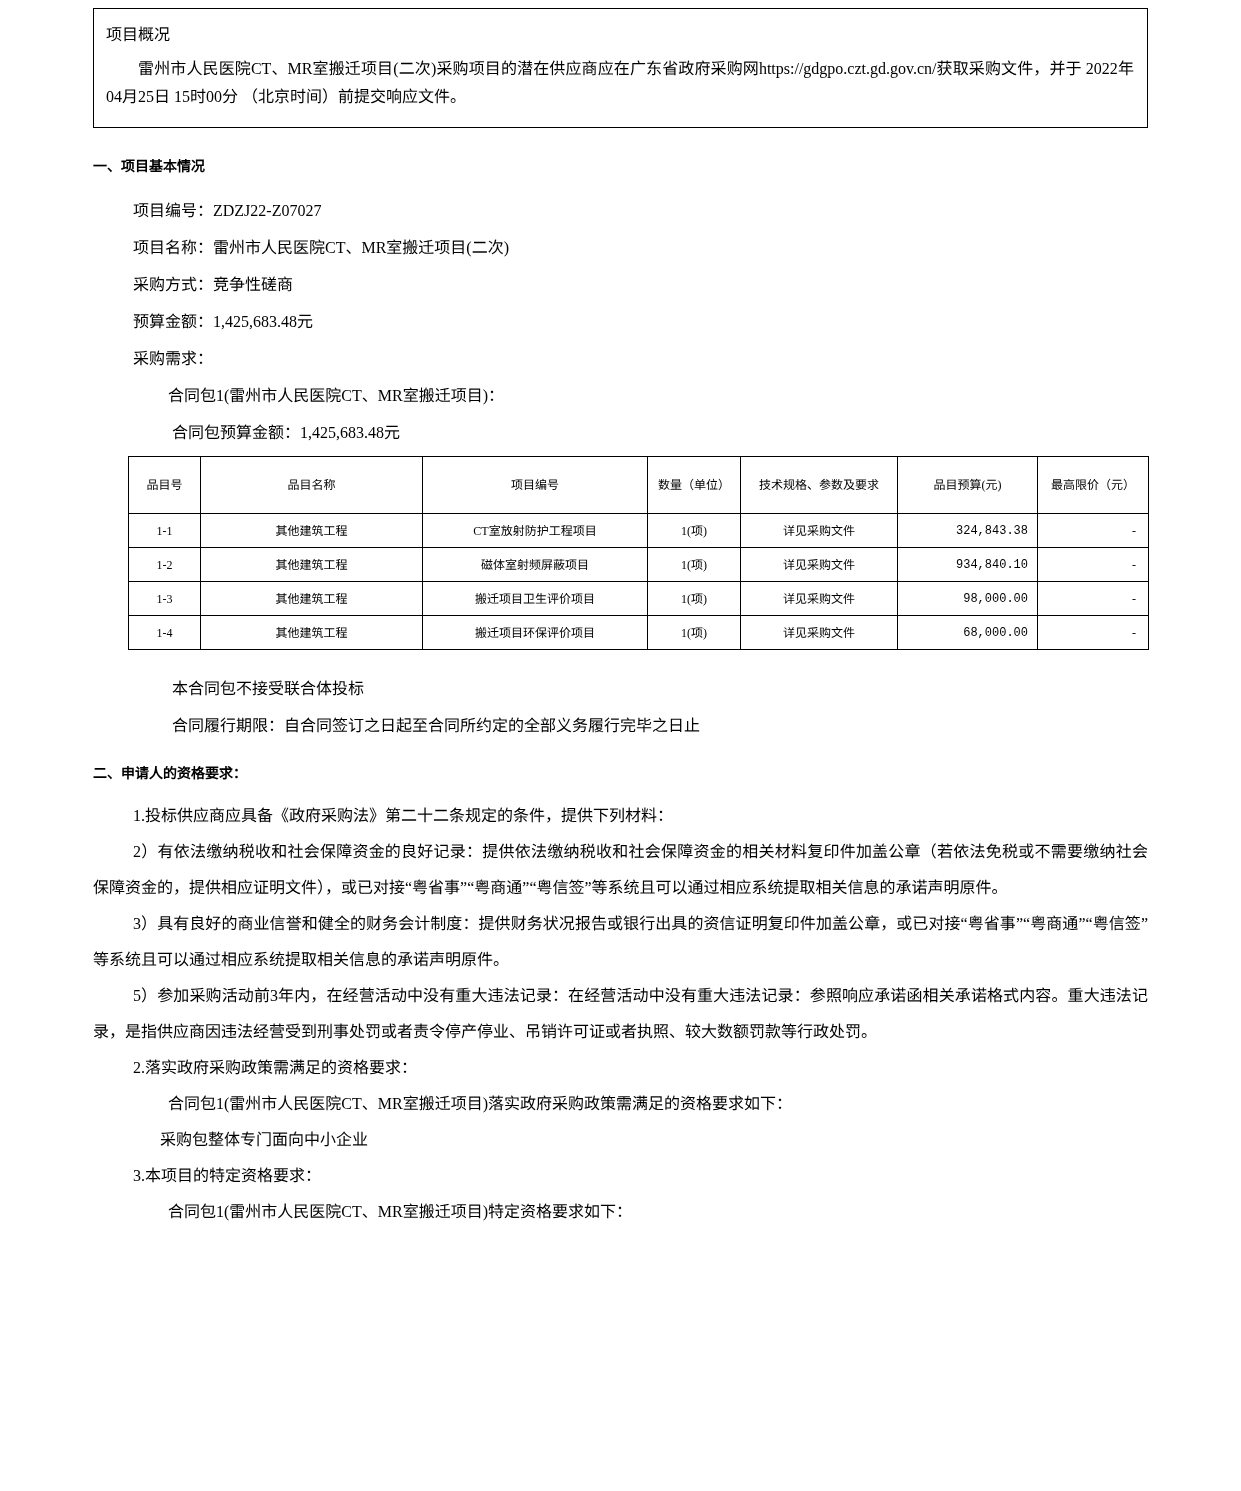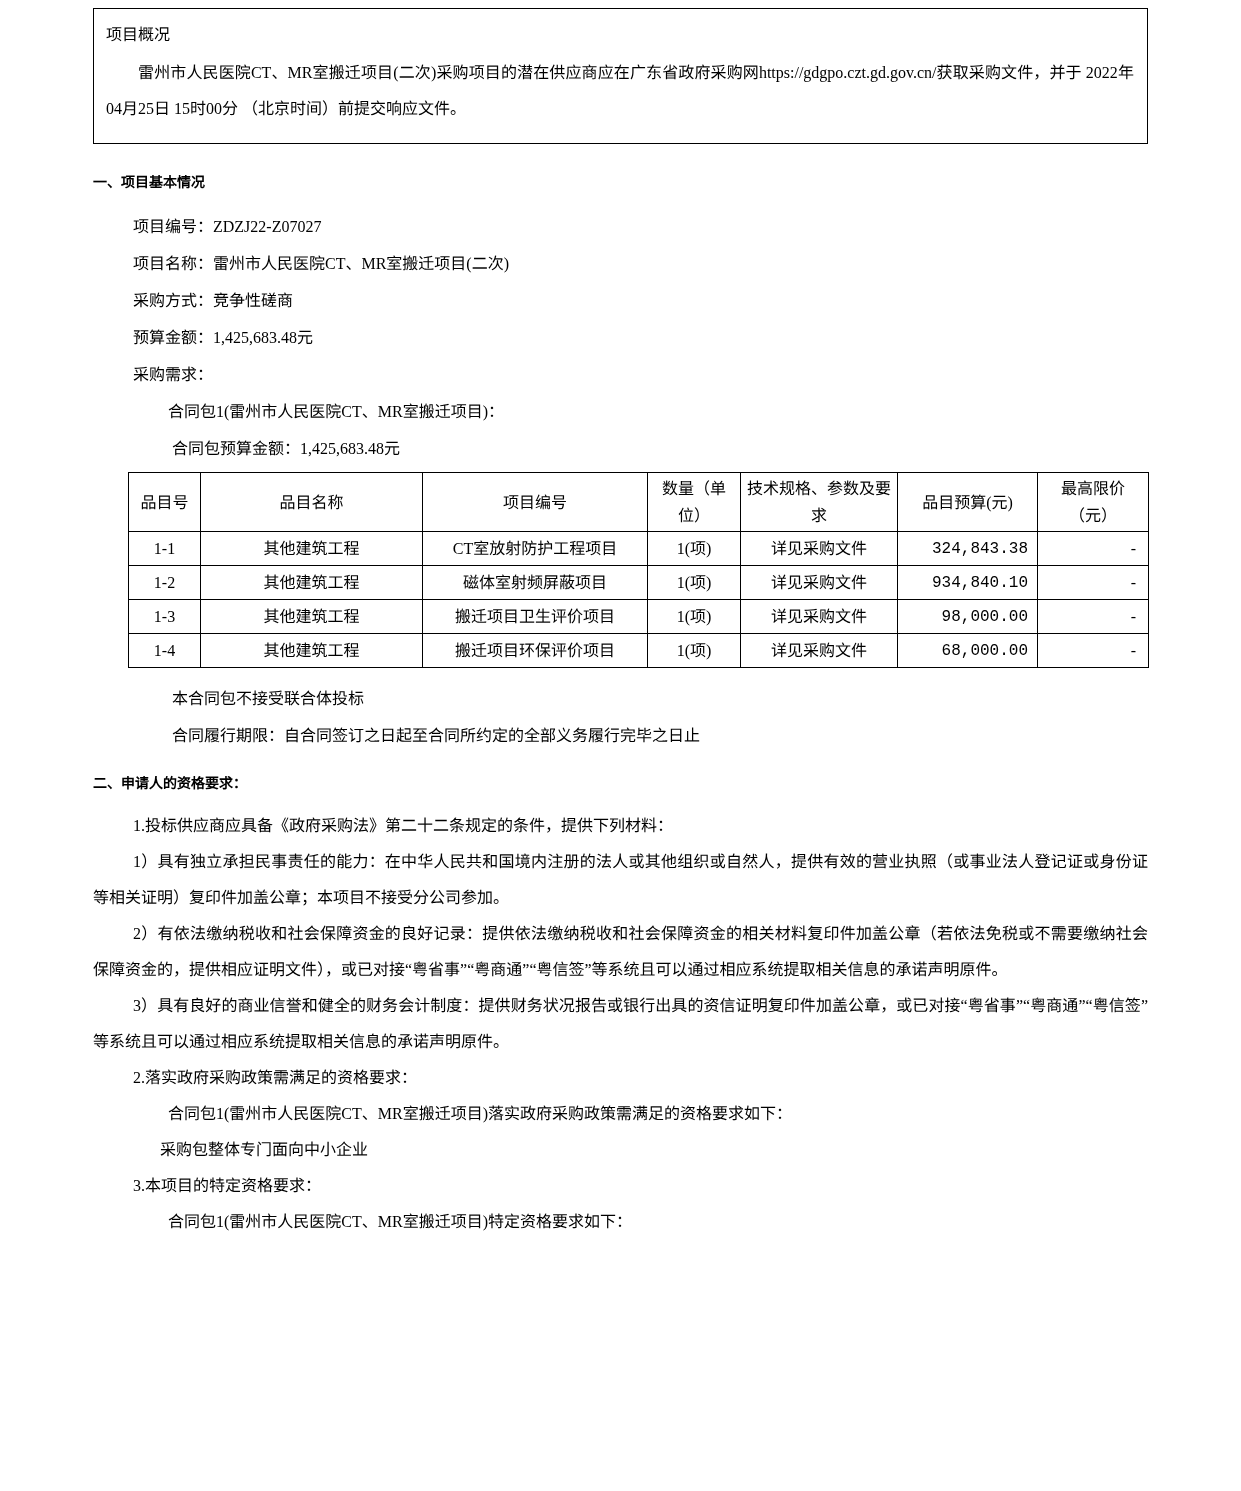--- a/index.html
+++ b/index.html
@@ -21,21 +21,21 @@
   .overview-box {
     border: 1px solid #000000;
     padding: 12px 13px 16px 12px;
   }
   .overview-title {
     line-height: 28px;
     margin: 0;
   }
   .overview-body {
     margin: 6px 0 0 0;
-    line-height: 36px;
+    line-height: 28px;
     text-indent: 2em;
     text-align: justify;
     word-break: break-all;
   }
 
   
   .section-heading {
     font-size: 14px;
     font-weight: bold;
     line-height: 28px;
@@ -48,24 +48,24 @@
     margin: 0;
     line-height: 37px;
     padding-left: 40px;
   }
   .info-line.ind-75 { padding-left: 75px; }
   .info-line.ind-79 { padding-left: 79px; }
 
   
   .items-table {
     width: 1020px;
-    margin: 5px 0 12px 35px;
+    margin: 5px 0 20px 35px;
     border-collapse: collapse;
     table-layout: fixed;
-    font-size: 16px;
+    font-size: 12px;
   }
   .items-table col.c1 { width: 72px; }
   .items-table col.c2 { width: 222px; }
   .items-table col.c3 { width: 225px; }
   .items-table col.c4 { width: 93px; }
   .items-table col.c5 { width: 157px; }
   .items-table col.c6 { width: 140px; }
   .items-table col.c7 { width: 111px; }
   .items-table th, .items-table td {
     border: 1px solid #000000;
@@ -178,22 +178,22 @@
       </tr>
     </tbody>
   </table>
 
   <p class="note-line first">本合同包不接受联合体投标</p>
   <p class="note-line">合同履行期限：自合同签订之日起至合同所约定的全部义务履行完毕之日止</p>
 
   <h1 class="section-heading second">二、申请人的资格要求：</h1>
 
   <p class="para">1.投标供应商应具备《政府采购法》第二十二条规定的条件，提供下列材料：</p>
-  <p class="para">1）具有独立承担民事责任的能力：在中华人民共和国境内注册的法人或其他组织或自然人，提供有效的营业执照（或事业法人登记证或身份证等相关证明）复印件加盖公章；本项目不接受分公司参加。</p>
   <p class="para">2）有依法缴纳税收和社会保障资金的良好记录：提供依法缴纳税收和社会保障资金的相关材料复印件加盖公章（若依法免税或不需要缴纳社会保障资金的，提供相应证明文件），或已对接“粤省事”“粤商通”“粤信签”等系统且可以通过相应系统提取相关信息的承诺声明原件。</p>
   <p class="para">3）具有良好的商业信誉和健全的财务会计制度：提供财务状况报告或银行出具的资信证明复印件加盖公章，或已对接“粤省事”“粤商通”“粤信签”等系统且可以通过相应系统提取相关信息的承诺声明原件。</p>
+  <p class="para">5）参加采购活动前3年内，在经营活动中没有重大违法记录：在经营活动中没有重大违法记录：参照响应承诺函相关承诺格式内容。重大违法记录，是指供应商因违法经营受到刑事处罚或者责令停产停业、吊销许可证或者执照、较大数额罚款等行政处罚。</p>
   <p class="para">2.落实政府采购政策需满足的资格要求：</p>
   <p class="para ind2">合同包1(雷州市人民医院CT、MR室搬迁项目)落实政府采购政策需满足的资格要求如下：</p>
   <p class="para ind2b">采购包整体专门面向中小企业</p>
   <p class="para">3.本项目的特定资格要求：</p>
   <p class="para ind2">合同包1(雷州市人民医院CT、MR室搬迁项目)特定资格要求如下：</p>
 
 </div>
 
 </body></html>

